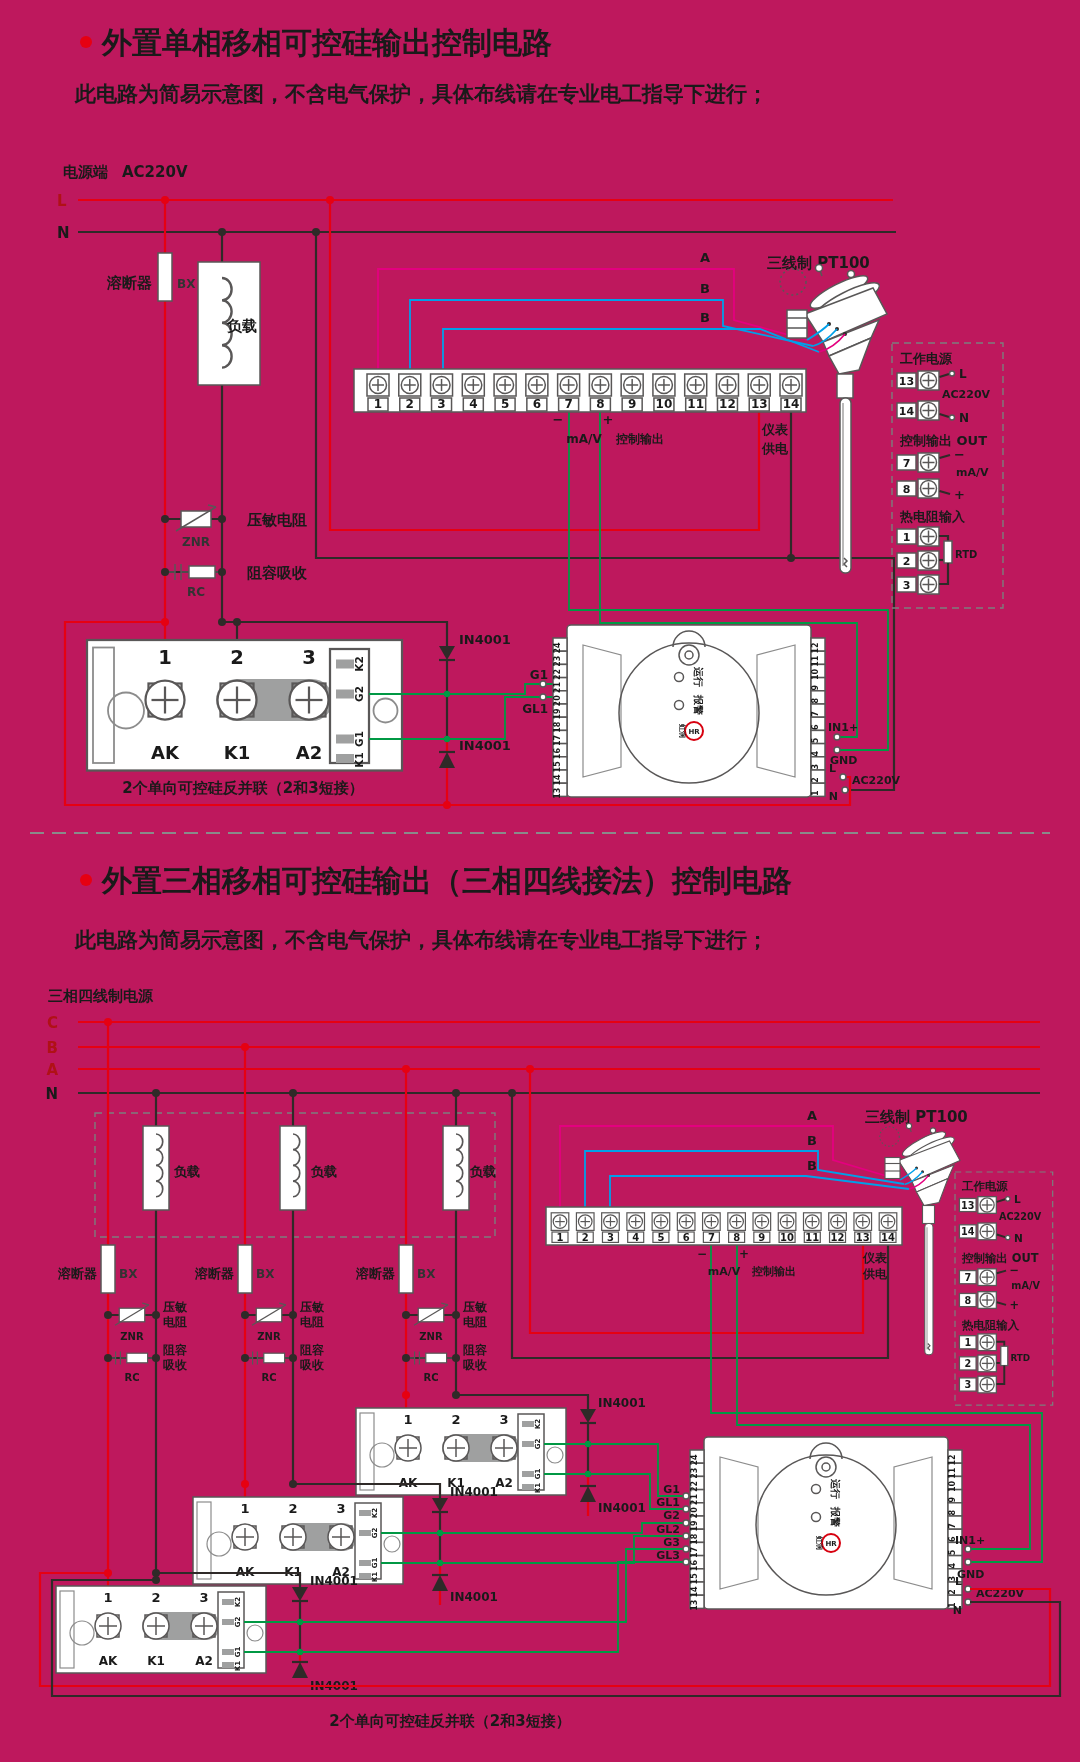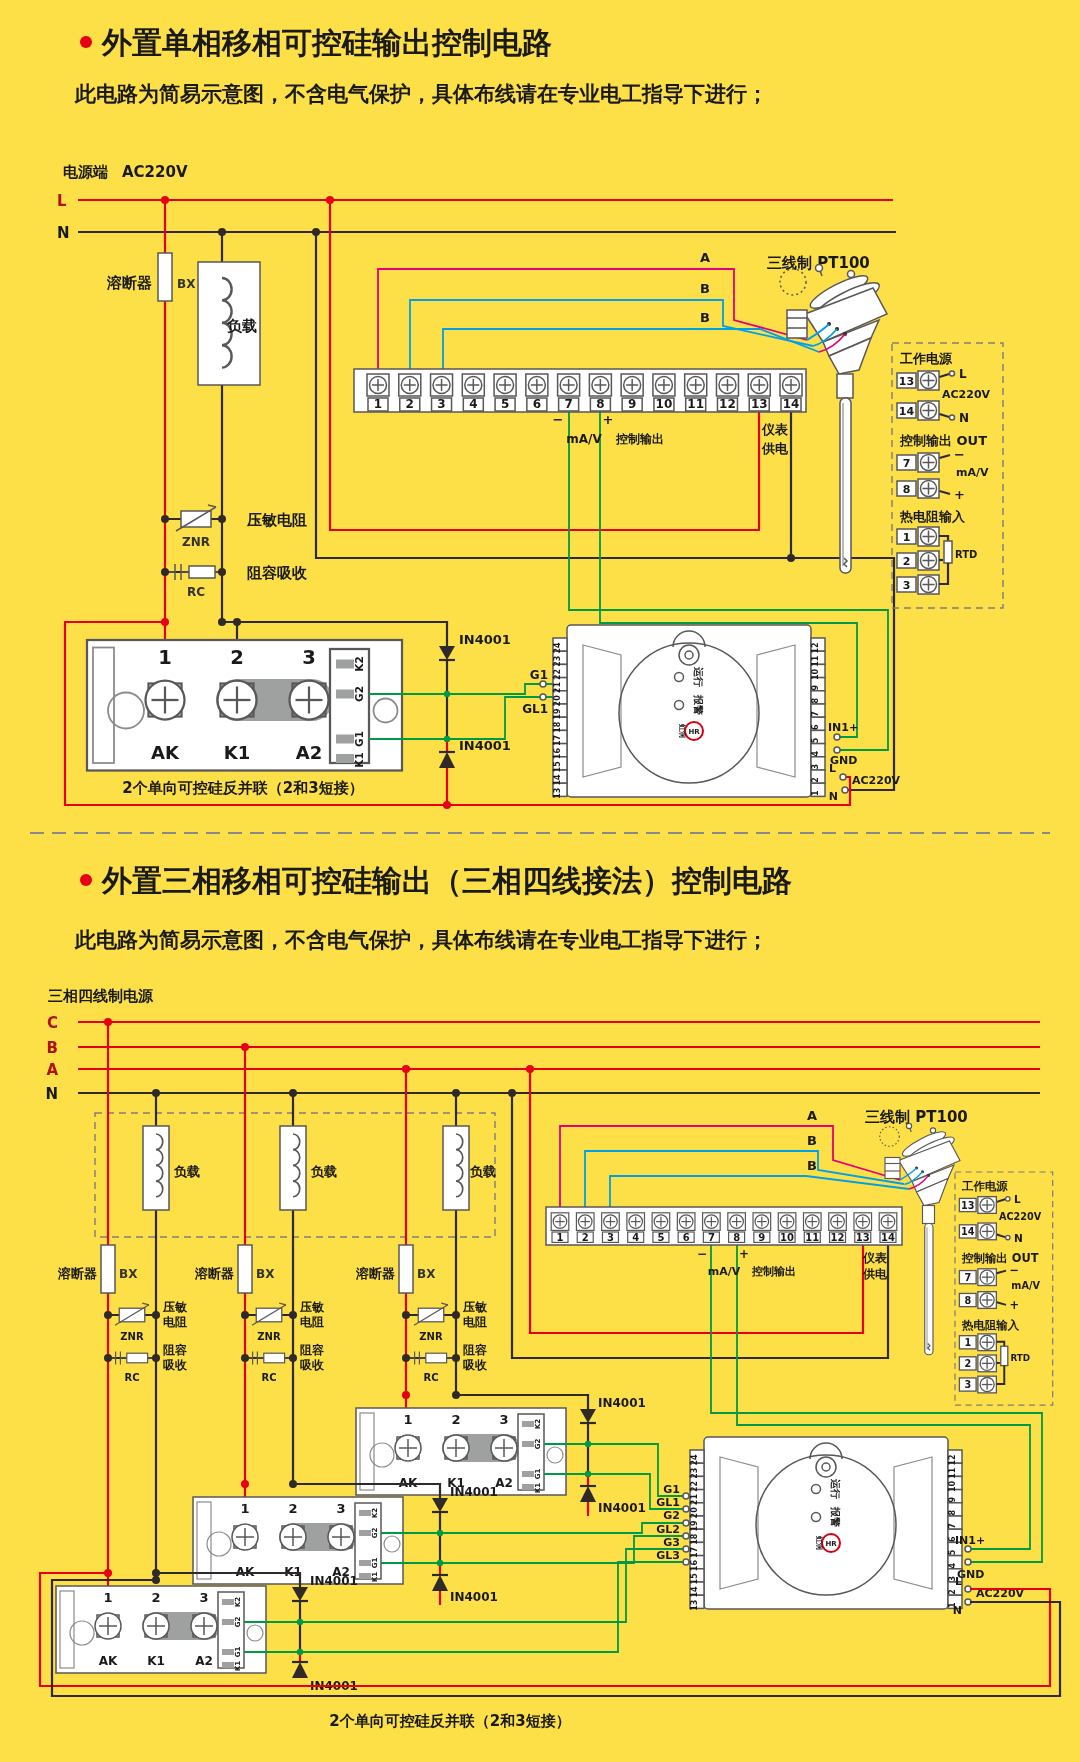--- a/index.html
+++ b/index.html
@@ -1,16 +1,16 @@
 <!DOCTYPE html>
 <html><head>
 <meta charset="utf-8">
 <style>
   html,body{margin:0;padding:0;background:#fff;}
-  .page{position:relative;width:1080px;height:1762px;background:#fde047;overflow:hidden;
+  .page{position:relative;width:1080px;height:1762px;background:#be185d;overflow:hidden;
         font-family:"DejaVu Sans","Liberation Sans",sans-serif;}
   svg{position:absolute;left:0;top:0;}
   text{fill:#1a1a1a;font-family:"DejaVu Sans","Liberation Sans",sans-serif;}
   .title{font-size:30px;font-weight:bold;}
   .sub{font-size:21px;font-weight:bold;}
   .lab15{font-size:15px;font-weight:bold;}
   .lab13{font-size:13px;font-weight:bold;}
   .lab12{font-size:12px;font-weight:bold;}
   .lab11{font-size:11px;font-weight:bold;}
   .lab10{font-size:10px;font-weight:bold;}

